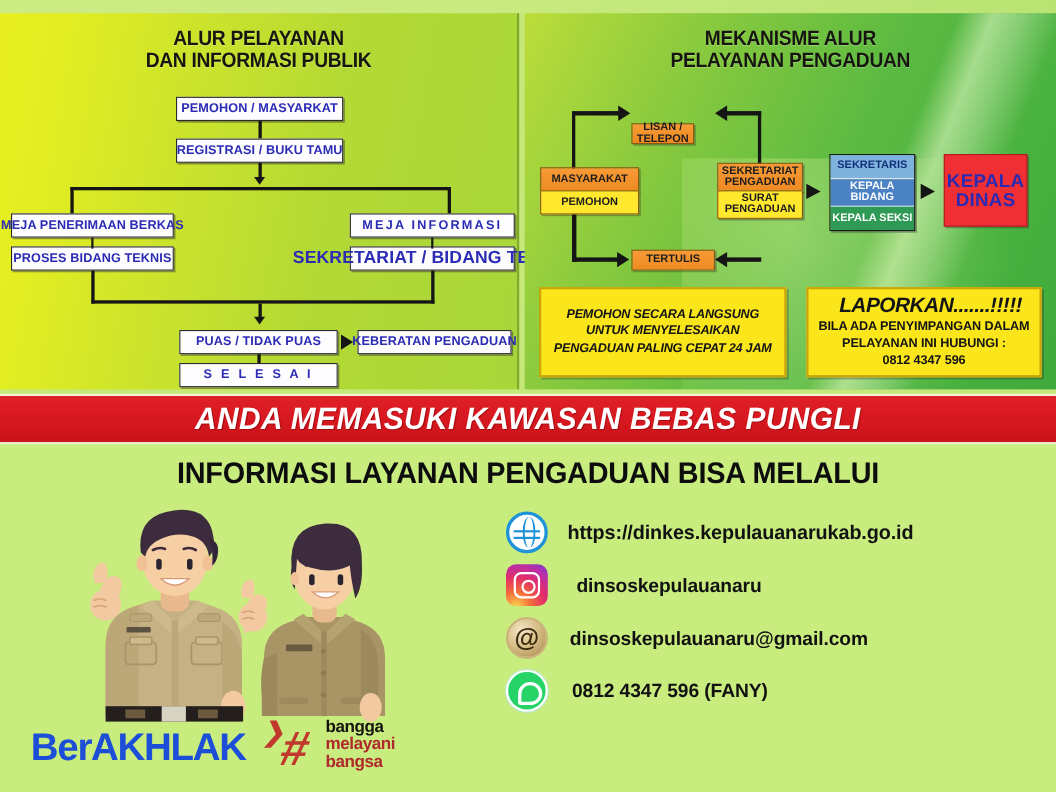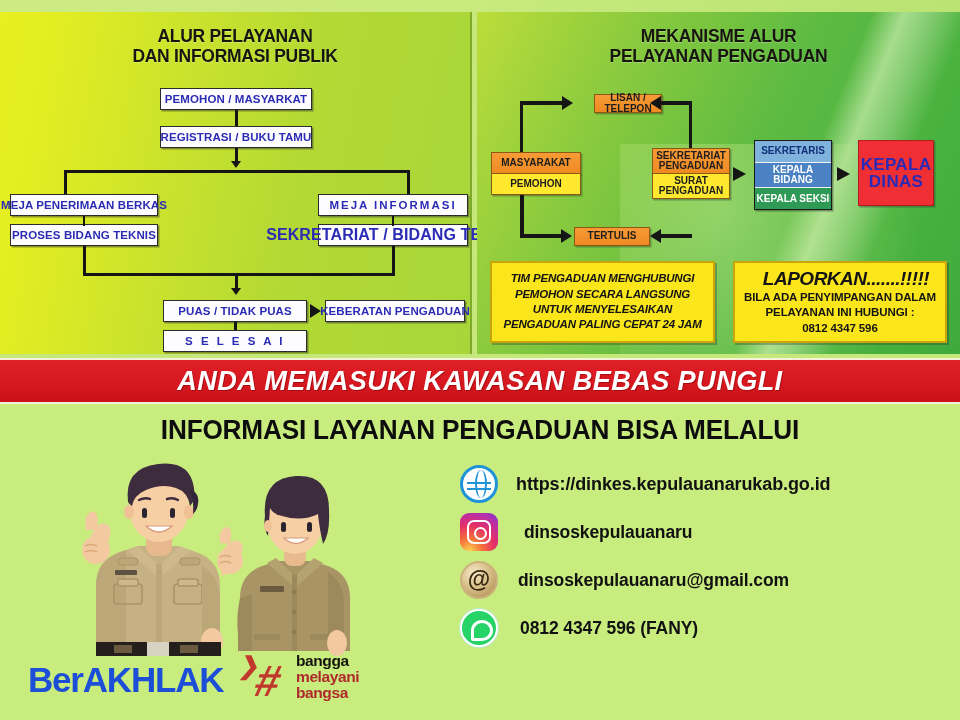--- a/index.html
+++ b/index.html
@@ -263,21 +263,21 @@
 
   <div class="panel-right">
     <div class="swoosh"></div>
     <div class="swoosh2"></div>
 
     <div class="panel-title">
       <div>MEKANISME ALUR</div>
       <div>PELAYANAN PENGADUAN</div>
     </div>
 
-    <div class="obox o-orange" style="left:97px; top:82px; width:68px; height:19px;margin-left:20px;">LISAN / TELEPON</div>
+    <div class="obox o-orange" style="left:97px; top:100px; width:57px; height:19px;">LISAN / TELEPON</div>
 
     <div class="ln" style="left:43px; top:90px; width:3px; height:52px;"></div>
     <div class="ln" style="left:43px; top:89px; width:44px; height:4px;"></div>
     <div class="arr-r-big" style="left:85px; top:84px;"></div>
 
     <div class="ln" style="left:212px; top:89px; width:3px; height:58px;"></div>
     <div class="ln" style="left:183px; top:89px; width:32px; height:4px;"></div>
     <div class="arr-l" style="left:173px; top:84px;"></div>
 
     <div class="obox o-orange" style="left:14px; top:140px; width:90px; height:22px;">MASYARAKAT</div>
@@ -303,21 +303,20 @@
       <div class="stackrow" style="height:22px; background:#7fb3dd; color:#12307a;">SEKRETARIS</div>
       <div class="stackrow" style="height:25px; background:#4a82c4; color:#ffffff;">KEPALA BIDANG</div>
       <div class="stackrow" style="height:23px; background:#2f9a55; color:#ffffff;">KEPALA SEKSI</div>
     </div>
 
     <div class="arr-r-big" style="left:360px; top:155px; border-left-width:13px;"></div>
 
     <div class="redbox" style="left:381px; top:128px; width:76px; height:66px;">KEPALA DINAS</div>
 
     <div class="notebox" style="left:13px; top:249px; width:225px; height:82px;">
-      <div class="l-it">TIM PENGADUAN MENGHUBUNGI</div>
       <div class="l-it">PEMOHON SECARA LANGSUNG</div>
       <div class="l-it">UNTUK MENYELESAIKAN</div>
       <div class="l-it">PENGADUAN PALING CEPAT 24 JAM</div>
     </div>
 
     <div class="notebox" style="left:256px; top:249px; width:214px; height:82px;">
       <div class="l-big">LAPORKAN.......!!!!!</div>
       <div class="l-sm">BILA ADA PENYIMPANGAN DALAM</div>
       <div class="l-sm">PELAYANAN INI HUBUNGI :</div>
       <div class="l-sm">0812 4347 596</div>

